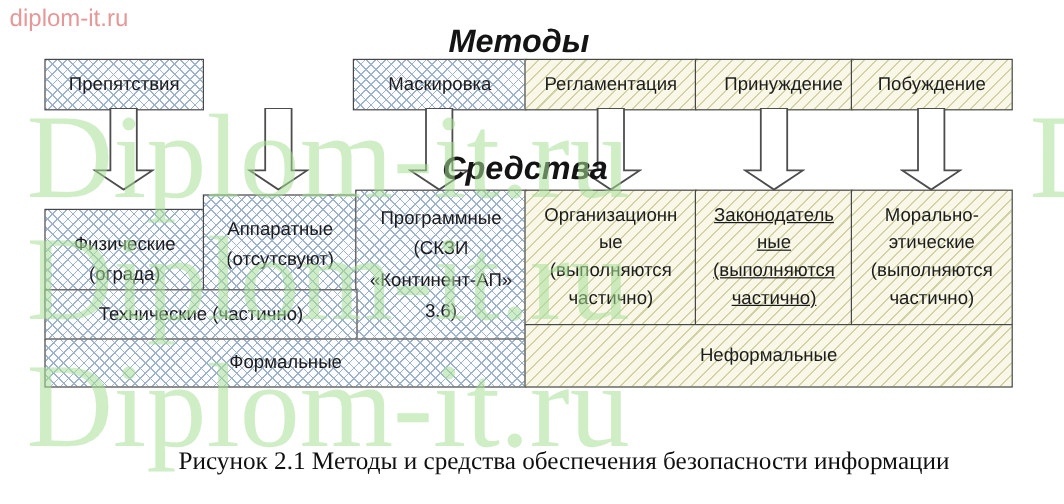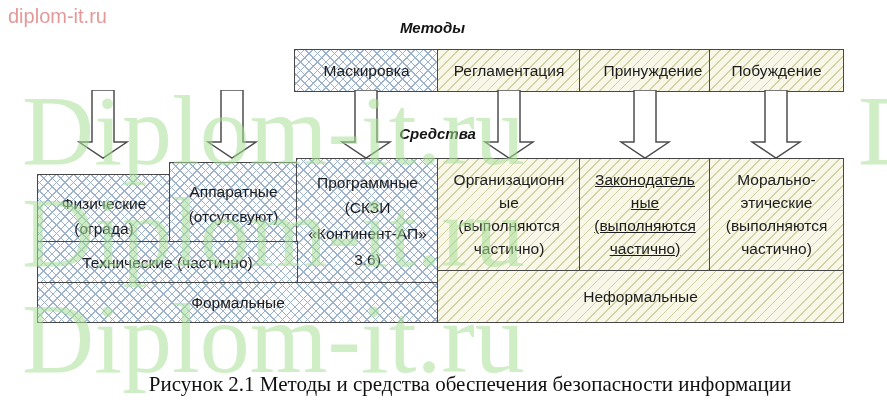--- a/index.html
+++ b/index.html
@@ -30,21 +30,21 @@
   }
   .hatch-diag{
     background-color:#f8f7e8;
     background-image:
       repeating-linear-gradient(135deg, #d2d2a4 0px, #d2d2a4 1.2px, transparent 1.2px, transparent 7px);
   }
   
   .flow-title{
     position:absolute;
     font-style:italic;font-weight:bold;
-    font-size:15px;color:#141414;
+    font-size:27px;color:#141414;
     text-align:center;
     z-index:20;
   }
   #caption{
     position:absolute;
     left:30px;top:372px;width:880px;
     text-align:center;
     font-family:"Liberation Serif",serif;
     font-size:21px;color:#101010;
     z-index:60;
@@ -67,20 +67,21 @@
     pointer-events:none;z-index:55;
   }
 </style>
 </head>
 <body>
 
 <div id="stage">
 
   <div class="flow-title" style="left:330px;top:19px;width:205px;">Методы</div>
 
+  <div class="cell hatch-cross" style="left:37px;top:49px;width:133px;height:43px;">Препятствия</div>
   <div class="cell hatch-cross" style="left:294px;top:49px;width:145px;height:43px;">Маскировка</div>
   <div class="cell hatch-diag" style="left:437px;top:49px;width:144px;height:43px;">Регламентация</div>
   <div class="cell hatch-diag" style="left:579px;top:49px;width:132px;height:43px;padding-left:16px;">Принуждение</div>
   <div class="cell hatch-diag" style="left:709px;top:49px;width:135px;height:43px;">Побуждение</div>
 
   <svg class="arrow" style="left:77px;top:90px;" width="52" height="69">
       <polygon points="15,0 37,0 37,52 50,52 26,68 2,52 15,52" fill="#ffffff" stroke="#4d4d4d" stroke-width="1.5"></polygon>
     </svg>
   <svg class="arrow" style="left:206px;top:90px;" width="52" height="69">
       <polygon points="15,0 37,0 37,52 50,52 26,68 2,52 15,52" fill="#ffffff" stroke="#4d4d4d" stroke-width="1.5"></polygon>

